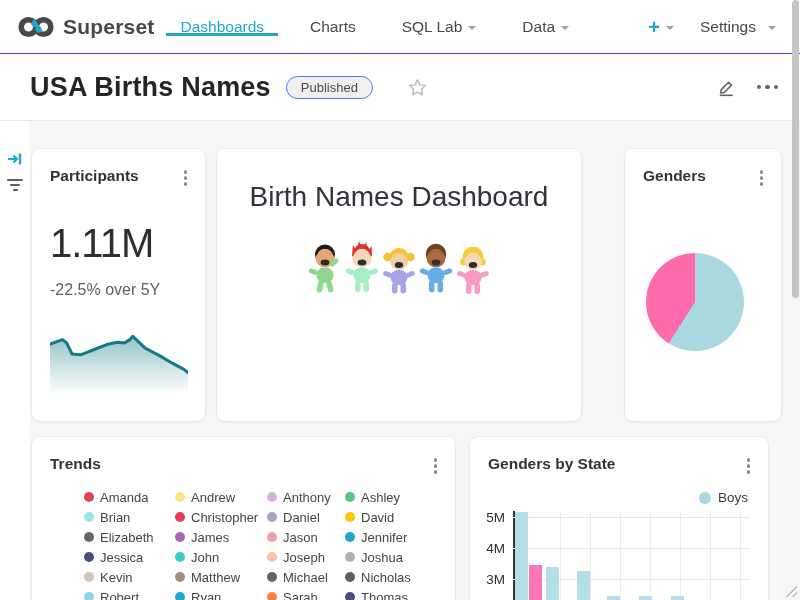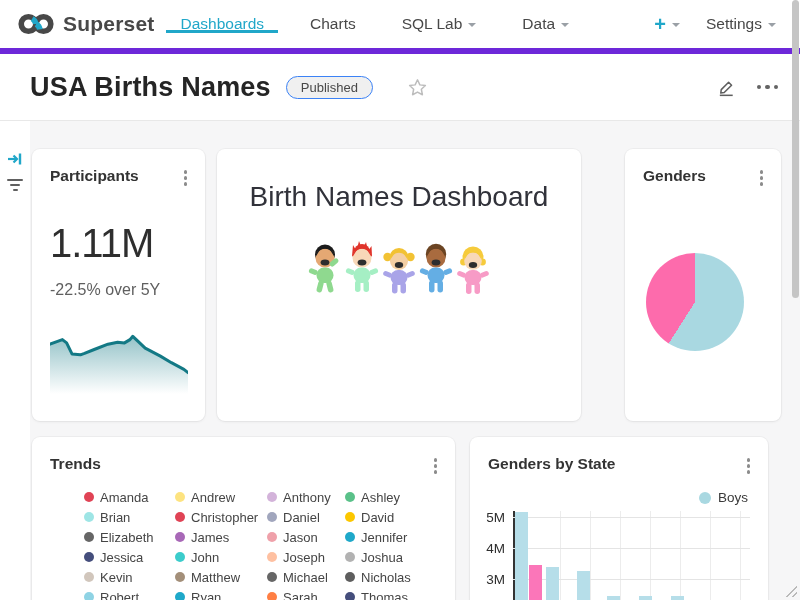--- a/index.html
+++ b/index.html
@@ -1,35 +1,35 @@
 <!DOCTYPE html>
 <html><head>
 <meta charset="utf-8">
 <style>
   * { margin:0; padding:0; box-sizing:border-box; }
   html,body { width:800px; height:600px; overflow:hidden; background:#fff;
     font-family:"Liberation Sans","DejaVu Sans",sans-serif; color:#484848; }
 
   
-  .navbar { height:54px; background:#fff; border-bottom:6px solid #6d28d9;
+  .navbar { height:54px; background:#fff; border-bottom:1px solid #6d28d9;
     display:flex; align-items:stretch; padding:0 14px 0 16px; position:relative; }
   .brand { display:flex; align-items:center; gap:7px; margin-right:12px; }
   .brand-text { font-size:21px; font-weight:bold; color:#484848; letter-spacing:.2px; }
   .nav-items { display:flex; align-items:center; gap:18px; }
   .nav-item { display:flex; align-items:center; gap:6px; padding:0 14px; font-size:15.5px;
     color:#484848; cursor:pointer; position:relative; }
   .nav-item.active { color:#20a7c9; }
   .nav-item.active::after { content:""; position:absolute; left:0; right:0; bottom:0;
     height:3px; background:#20a7c9; }
   .caret { width:0; height:0; border-left:4px solid transparent; border-right:4px solid transparent;
     border-top:4.5px solid #9aa0a6; margin-top:2px; }
   .nav-right { margin-left:auto; display:flex; align-items:center; gap:26px; padding-right:10px; }
   .plus-group { display:flex; align-items:center; gap:6px; cursor:pointer; }
   .plus-glyph { color:#20a7c9; font-size:20px; font-weight:bold; line-height:1; }
-  .settings-group { display:flex; align-items:center; gap:6px; font-size:15.5px; cursor:pointer; }
+  .settings-group { display:flex; align-items:center; gap:12px; font-size:15.5px; cursor:pointer; }
 
   
   .title-bar { height:67px; background:#fff; border-bottom:1px solid #e8e8e8;
     display:flex; align-items:center; padding:0 22px 0 30px; }
   .dash-title { font-size:27px; font-weight:700; color:#252525; letter-spacing:.2px; }
   .badge { margin-left:15px; background:#f0f0f0; border:1px solid #3b82f6; border-radius:12px;
     padding:3px 14px; font-size:13px; color:#484848; }
   .fav-star { margin-left:34px; display:flex; align-items:center; cursor:pointer; }
   .tb-right { margin-left:auto; display:flex; align-items:center; gap:20px; }
   .icon-btn { cursor:pointer; display:flex; align-items:center; }

